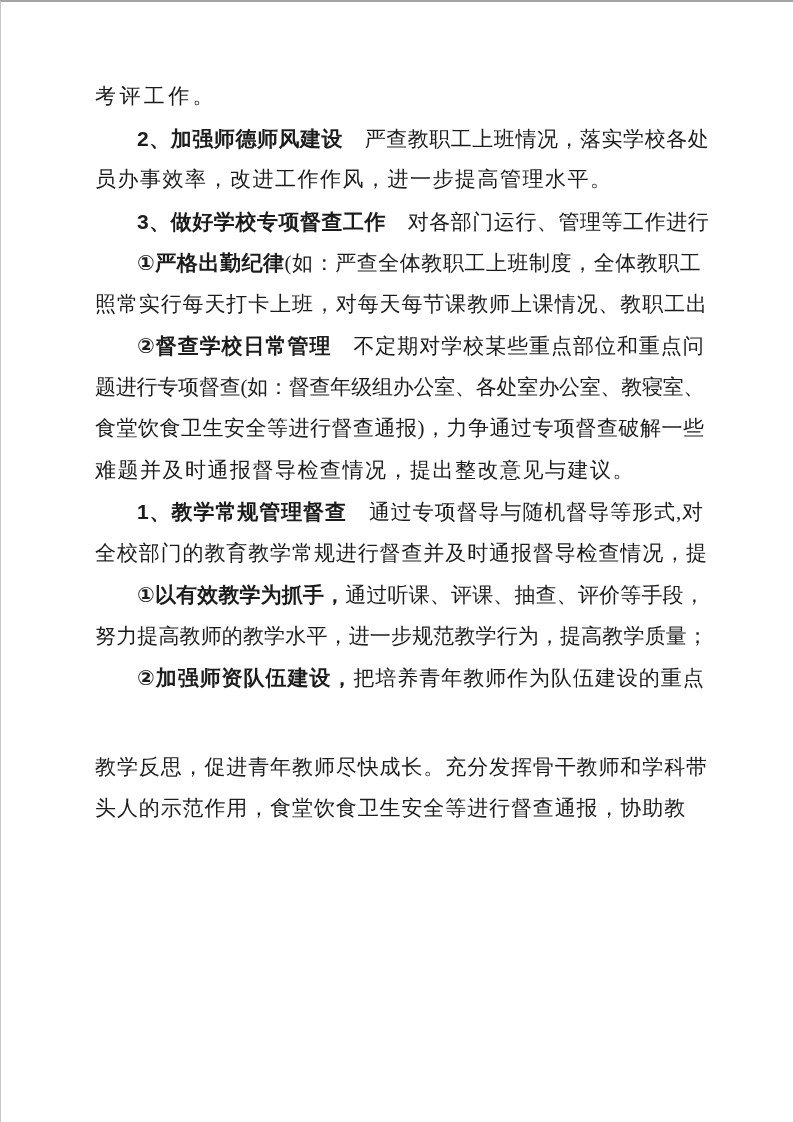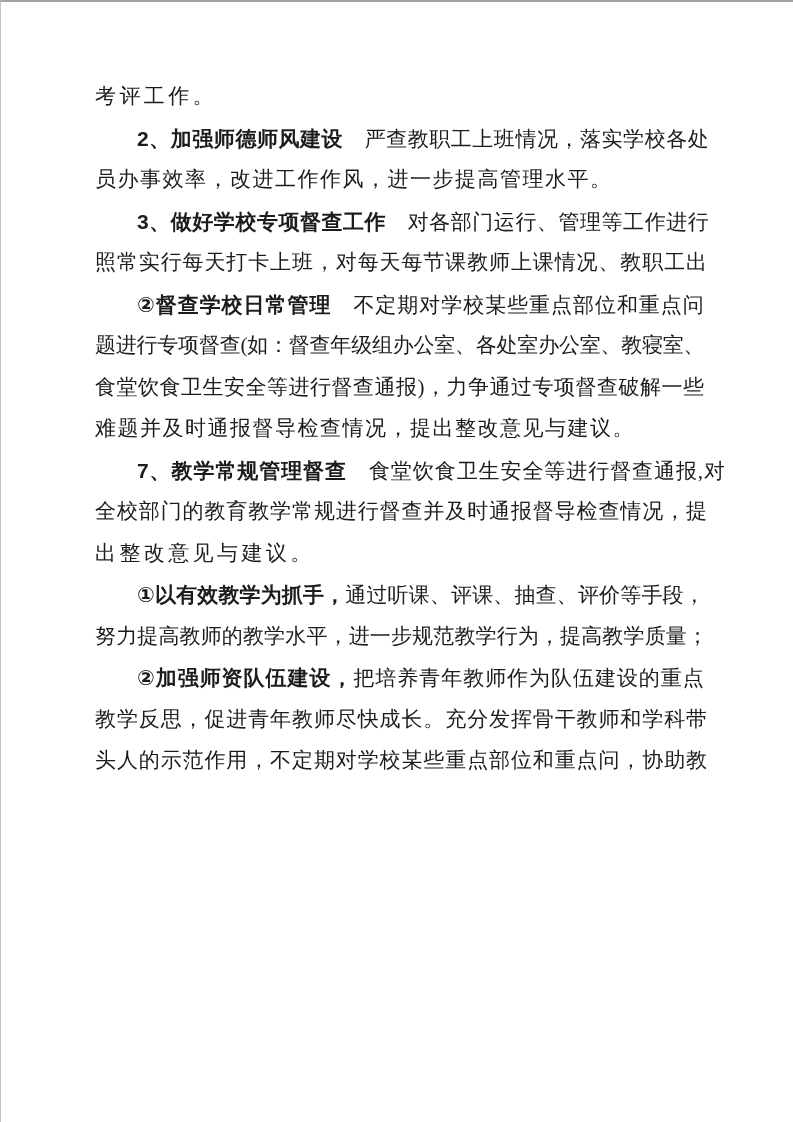--- a/index.html
+++ b/index.html
@@ -46,27 +46,27 @@
 </style>
 </head>
 <body>
 
 <div class="page" style="--page-bg: #ffffff; --ink: #1c1c1c; --edge-top: #a4a4a4; --edge-left: #c6c6c6;">
   <div class="textblock" id="textblock">
       <div class="line" style="letter-spacing: 3.4px;"><span class="seg-body">考评工作。</span></div>
       <div class="line indent" style="letter-spacing: 0.54px;"><span class="seg-bold">2、加强师德师风建设</span><span class="seg-body">　严查教职工上班情况，落实学校各处</span></div>
       <div class="line" style="letter-spacing: 1.5px;"><span class="seg-body">员办事效率，改进工作作风，进一步提高管理水平。</span></div>
       <div class="line indent" style="letter-spacing: 0.54px;"><span class="seg-bold">3、做好学校专项督查工作</span><span class="seg-body">　对各部门运行、管理等工作进行</span></div>
+      <div class="line indent" style="letter-spacing: 0.54px;"><span class="seg-bold">①严格出勤纪律</span><span class="seg-body">(如：严查全体教职工上班制度，全体教职工</span></div>
       <div class="line" style="letter-spacing: 0.89px;"><span class="seg-body">照常实行每天打卡上班，对每天每节课教师上课情况、教职工出</span></div>
       <div class="line indent" style="letter-spacing: 0.96px;"><span class="seg-bold">②督查学校日常管理</span><span class="seg-body">　不定期对学校某些重点部位和重点问</span></div>
       <div class="line" style="letter-spacing: -0.22px;"><span class="seg-body">题进行专项督查(如：督查年级组办公室、各处室办公室、教寝室、</span></div>
       <div class="line" style="letter-spacing: 0.5px;"><span class="seg-body">食堂饮食卫生安全等进行督查通报)，力争通过专项督查破解一些</span></div>
       <div class="line" style="letter-spacing: 1.5px;"><span class="seg-body">难题并及时通报督导检查情况，提出整改意见与建议。</span></div>
-      <div class="line indent" style="letter-spacing: 0.93px;"><span class="seg-bold">7、教学常规管理督查</span><span class="seg-body">　食堂饮食卫生安全等进行督查通报,对</span></div>
+      <div class="line indent" style="letter-spacing: 0.93px;"><span class="seg-bold">1、教学常规管理督查</span><span class="seg-body">　通过专项督导与随机督导等形式,对</span></div>
       <div class="line" style="letter-spacing: 0.89px;"><span class="seg-body">全校部门的教育教学常规进行督查并及时通报督导检查情况，提</span></div>
-      <div class="line" style="letter-spacing: 3.4px;"><span class="seg-body">出整改意见与建议。</span></div>
       <div class="line indent" style="letter-spacing: 0.15px;"><span class="seg-bold">①以有效教学为抓手，</span><span class="seg-body">通过听课、评课、抽查、评价等手段，</span></div>
       <div class="line" style="letter-spacing: 0.14px;"><span class="seg-body">努力提高教师的教学水平，进一步规范教学行为，提高教学质量；</span></div>
       <div class="line indent" style="letter-spacing: 0.96px;"><span class="seg-bold">②加强师资队伍建设，</span><span class="seg-body">把培养青年教师作为队伍建设的重点</span></div>
-      <div class="line" style="letter-spacing: 0.89px;"><span class="seg-body">教学反思，促进青年教师尽快成长。充分发挥骨干教师和学科带</span></div>
-      <div class="line" style="letter-spacing: 0.89px;"><span class="seg-body">头人的示范作用，不定期对学校某些重点部位和重点问，协助教</span></div>
+      <div class="line" style="letter-spacing: 0.89px; margin-top: 48px;"><span class="seg-body">教学反思，促进青年教师尽快成长。充分发挥骨干教师和学科带</span></div>
+      <div class="line" style="letter-spacing: 0.89px;"><span class="seg-body">头人的示范作用，食堂饮食卫生安全等进行督查通报，协助教</span></div>
     </div>
 </div>
 
 </body></html>

